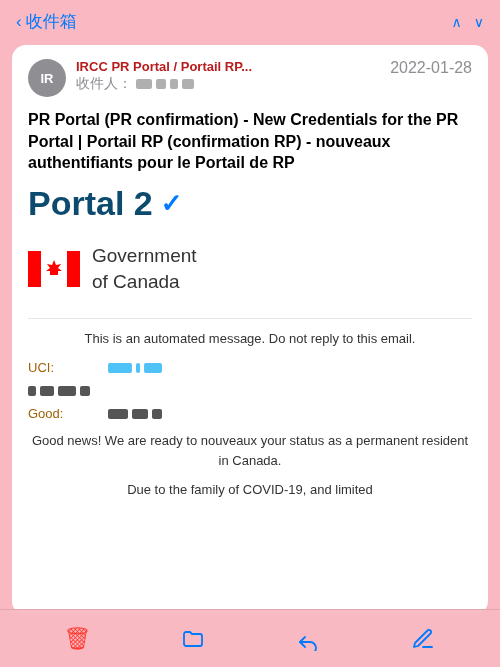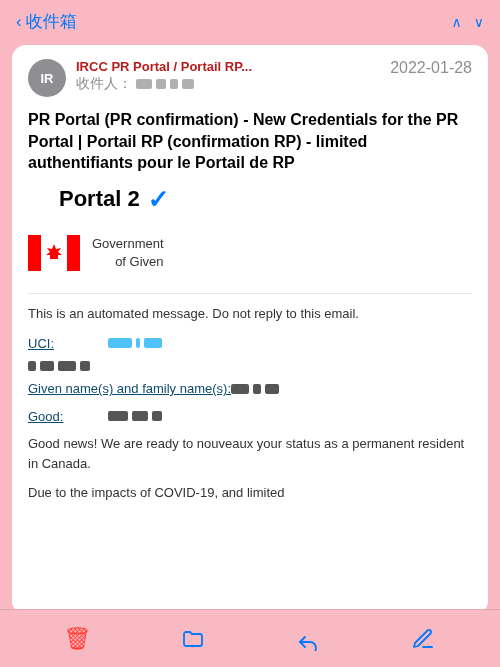--- a/index.html
+++ b/index.html
@@ -108,24 +108,23 @@
     }
 
     .portal-annotation {
       display: flex;
       align-items: center;
       gap: 8px;
       margin-bottom: 14px;
     }
 
     .portal-text {
-      font-size: 22px;
+      font-size: 34px;
       font-weight: 700;
-      color: #000000;
-      margin-left: 31px;
+      color: #0c4a6e;
     }
 
     .checkmark {
       font-size: 26px;
       color: #007aff;
       font-weight: 700;
     }
 
     .gov-banner {
       display: flex;
@@ -140,55 +139,54 @@
       height: 36px;
       flex-shrink: 0;
     }
 
     .gov-text {
       display: flex;
       gap: 18px;
     }
 
     .gov-text-col {
-      font-size: 13px;
+      font-size: 19px;
       color: #333;
       line-height: 1.4;
-      text-align: right;
     }
 
     .divider {
       border: none;
       border-top: 1px solid #e5e5ea;
       margin: 10px 0;
     }
 
     .email-body {
       font-size: 13px;
       color: #333;
       line-height: 1.5;
     }
 
     .body-paragraph {
       margin-bottom: 10px;
+      text-align: center;
     }
 
     .field-row {
       display: flex;
       align-items: center;
       margin-bottom: 8px;
       font-size: 13px;
       color: #333;
     }
 
     .field-label {
       min-width: 80px;
       font-weight: 400;
-      color: #0c4a6e;
-      text-decoration: underline;
+      color: #a16207;
     }
 
     .field-value {
       display: flex;
       align-items: center;
       gap: 4px;
     }
 
     .redacted-blue {
       display: inline-block;
@@ -260,42 +258,42 @@
         <span>收件人：</span>
         <span class="redacted-block" style="width:16px;"></span>
         <span class="redacted-block" style="width:10px;"></span>
         <span class="redacted-block" style="width:8px;"></span>
         <span class="redacted-block" style="width:12px;"></span>
       </div>
     </div>
     <div class="email-date">2022-01-28</div>
   </div>
 
-  <div class="email-subject">PR Portal (PR confirmation) - New Credentials for the PR Portal | Portail RP (confirmation RP) - limited authentifiants pour le Portail de RP</div>
+  <div class="email-subject">PR Portal (PR confirmation) - New Credentials for the PR Portal | Portail RP (confirmation RP) - nouveaux authentifiants pour le Portail de RP</div>
 
   <div class="portal-annotation">
     <span class="portal-text">Portal 2</span>
     <span class="checkmark">✓</span>
   </div>
 
   <div class="gov-banner">
 
     <svg class="canada-flag" viewBox="0 0 52 36" xmlns="http://www.w3.org/2000/svg">
       <rect x="0" y="0" width="13" height="36" fill="#FF0000"></rect>
       <rect x="13" y="0" width="26" height="36" fill="#FFFFFF"></rect>
       <rect x="39" y="0" width="13" height="36" fill="#FF0000"></rect>
 
       <g transform="translate(26,18)">
         <polygon points="0,-9 2,-4 7,-5 4,-1 8,2 4,2 4,6 -4,6 -4,2 -8,2 -4,-1 -7,-5 -2,-4" fill="#FF0000"></polygon>
       </g>
     </svg>
     <div class="gov-text">
       <div class="gov-text-col">
         <span>Government</span><br>
-        <span>of Given</span>
+        <span>of Canada</span>
       </div>
     </div>
   </div>
 
   <hr class="divider">
 
   <div class="email-body">
 
     <div class="body-paragraph">This is an automated message. Do not reply to this email.</div>
 
@@ -310,41 +308,33 @@
 
     <div class="field-row">
       <span class="field-value">
         <span class="redacted-dark" style="width:8px;"></span>
         <span class="redacted-dark" style="width:14px;"></span>
         <span class="redacted-dark" style="width:18px;"></span>
         <span class="redacted-dark" style="width:10px;"></span>
       </span>
     </div>
 
-    <div class="field-row">
-      <span class="field-label">Given name(s) and family name(s):</span>
-      <span class="field-value">
-        <span class="redacted-dark" style="width:18px;"></span>
-        <span class="redacted-dark" style="width:8px;"></span>
-        <span class="redacted-dark" style="width:14px;"></span>
-      </span>
-    </div>
 
     <div class="field-row">
       <span class="field-label">Good:</span>
       <span class="field-value">
         <span class="redacted-dark" style="width:20px;"></span>
         <span class="redacted-dark" style="width:16px;"></span>
         <span class="redacted-dark" style="width:10px;"></span>
       </span>
     </div>
 
     <div class="body-paragraph">Good news! We are ready to nouveaux your status as a permanent resident in Canada.</div>
 
-    <div class="body-paragraph">Due to the impacts of COVID-19, and limited</div>
+    <div class="body-paragraph">Due to the family of COVID-19, and limited</div>
 
   </div>
 </div>
 
 <div class="bottom-toolbar">
   <span class="toolbar-icon danger">🗑</span>
   <span class="toolbar-icon">
     <svg width="24" height="24" viewBox="0 0 24 24" fill="none" xmlns="http://www.w3.org/2000/svg">
       <path d="M3 7C3 5.9 3.9 5 5 5h4l2 2h8c1.1 0 2 .9 2 2v8c0 1.1-.9 2-2 2H5c-1.1 0-2-.9-2-2V7z" stroke="#007aff" stroke-width="1.8" fill="none"></path>
     </svg>

